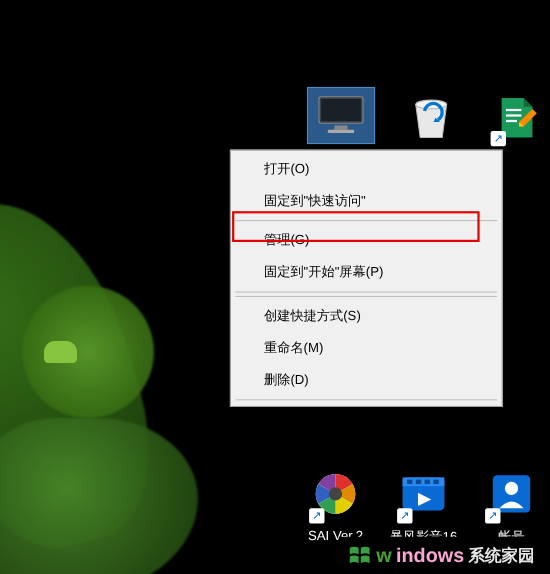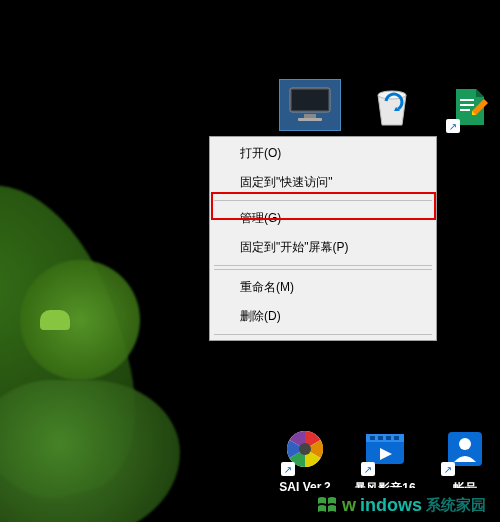--- a/index.html
+++ b/index.html
@@ -42,21 +42,20 @@
     background: #2b5a8a;
     outline: 1px solid #4a8ac0;
     padding: 6px;
     width: 60px;
     height: 50px;
   }
   .desktop-icon .label {
     font-size: 12px;
     color: #fff;
     text-shadow: 1px 1px 2px #000;
-    font-weight: bold;
   }
   .shortcut-arrow {
     position: absolute;
     left: 0;
     bottom: 0;
     width: 14px;
     height: 14px;
     background: #fff;
     border-radius: 2px;
     display: flex;
@@ -67,21 +66,21 @@
   }
 
   
   svg { display: block; margin: 0 auto; }
 
   
   .context-menu {
     position: absolute;
     left: 209px;
     top: 136px;
-    width: 228px;
+    width: 248px;
     background: #f0f0f0;
     border: 1px solid #a0a0a0;
     box-shadow: 2px 2px 4px rgba(0,0,0,0.3);
     padding: 2px;
   }
   .menu-item {
     padding: 6px 20px 6px 28px;
     color: #000;
     cursor: default;
   }
@@ -116,22 +115,22 @@
     padding: 6px 14px 6px 8px;
     display: flex;
     align-items: center;
     gap: 4px;
   }
   .badge .flag {
     width: 22px;
     height: 22px;
     position: relative;
   }
-  .badge .txt-white { color: #14b8a6; }
-  .badge .txt-gray { color: #0f766e; font-size: 15px; }
+  .badge .txt-white { color: #f9a8d4; }
+  .badge .txt-gray { color: #e5e5e5; font-size: 15px; }
 </style>
 </head>
 <body>
 
 <div class="bg-shape bg1"></div>
 <div class="bg-shape bg2"></div>
 <div class="bg-shape bg3"></div>
 <div class="bg-cap"></div>
 
 <div class="watermark" style="left:230px; top:300px;">www.ruihaifu.com</div>
@@ -222,20 +221,21 @@
 </div>
 
 <div class="context-menu">
   <div class="menu-item">打开(O)</div>
   <div class="menu-item">固定到"快速访问"</div>
   <div class="menu-sep"></div>
   <div class="menu-item">管理(G)</div>
   <div class="menu-item">固定到"开始"屏幕(P)</div>
   <div class="menu-sep"></div>
   <div class="menu-sep"></div>
+  <div class="menu-item">创建快捷方式(S)</div>
   <div class="menu-item">重命名(M)</div>
   <div class="menu-item">删除(D)</div>
   <div class="menu-sep"></div>
 </div>
 
 <div class="highlight-box" style="left:211px; top:192px; width:225px; height:28px;"></div>
 
 <div class="badge">
   <div class="flag">
     <svg width="22" height="22" viewBox="0 0 22 22">

